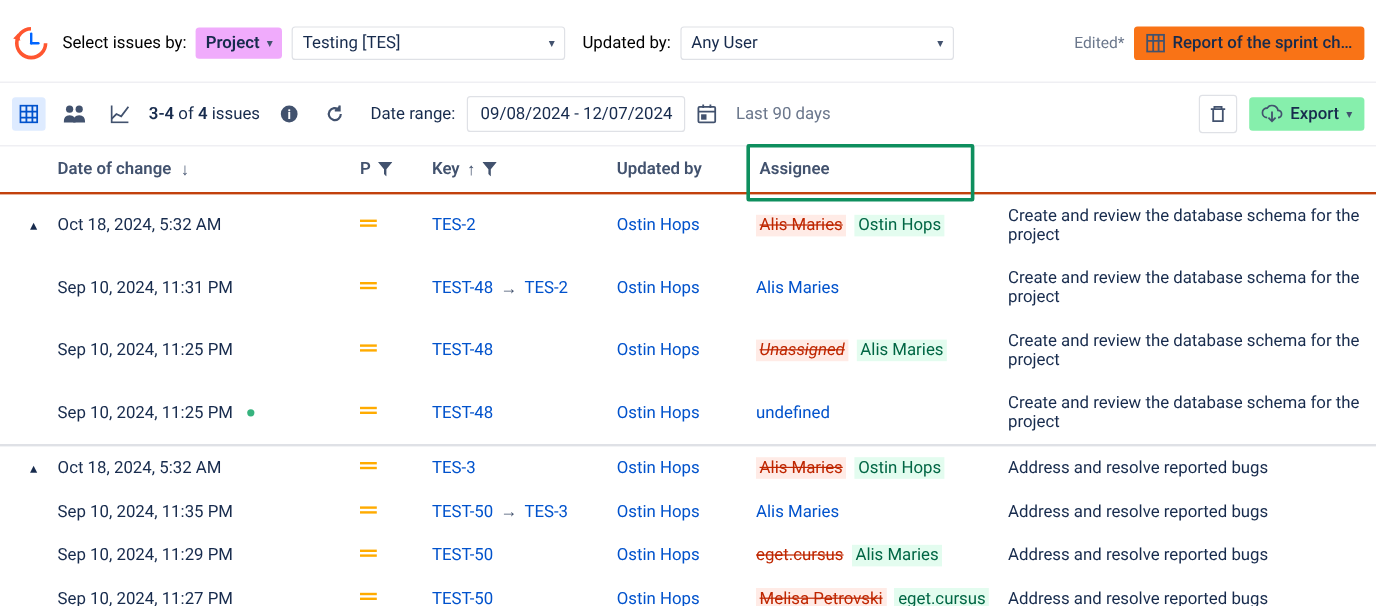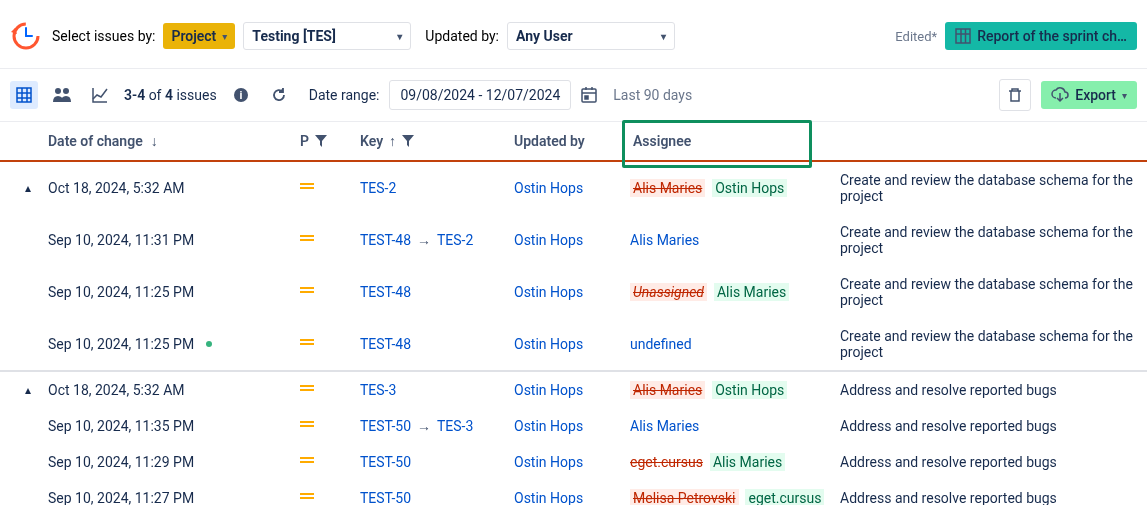--- a/index.html
+++ b/index.html
@@ -1,25 +1,25 @@
 <!DOCTYPE html>
 <html><head>
 <meta charset="utf-8">
 <style>
 * { box-sizing: border-box; margin: 0; padding: 0; }
 body { font-family: -apple-system, BlinkMacSystemFont, "Segoe UI", Roboto, sans-serif; font-size: 14px; color: #172B4D; background: #fff; width: 1147px; }
 .topbar { display: flex; align-items: center; padding: 18px 10px 14px 8px; gap: 8px; border-bottom: 1px solid #ebecf0; }
 .logo-wrap { width: 36px; height: 36px; display:flex; align-items:center; justify-content:center; }
 .sel-label { color:#000000; font-size:14px; }
-.dd { background:#eab308; border-radius:3px; padding:5px 8px; display:flex; align-items:center; gap:6px; color:#172B4D; cursor:pointer; }
+.dd { background:#f0abfc; border-radius:3px; padding:5px 8px; display:flex; align-items:center; gap:6px; color:#172B4D; cursor:pointer; }
 .dd-white { background:#fff; border:1px solid #dfe1e6; border-radius:3px; padding:5px 8px; width:200px; display:flex; align-items:center; justify-content:space-between; cursor:pointer; }
-.dd-white.wide { width:168px;font-weight:bold; }
+.dd-white.wide { width:228px; }
 .spacer { flex:1; }
 .edited { color:#6b778c; font-size:13px; }
-.report-pill { background:#14b8a6; border-radius:3px; padding:6px 10px; display:flex; align-items:center; gap:6px; font-size:14px; font-weight:500; cursor:pointer; }
+.report-pill { background:#f97316; border-radius:3px; padding:6px 10px; display:flex; align-items:center; gap:6px; font-size:14px; font-weight:500; cursor:pointer; }
 .toolbar { display:flex; align-items:center; padding:10px 10px; gap:10px; border-bottom: 1px solid #ebecf0; }
 .tb-btn { width:28px; height:28px; display:flex; align-items:center; justify-content:center; border-radius:3px; cursor:pointer; }
 .tb-btn.active { background:#deebff; color:#0052cc; }
 .count { font-size:14px; }
 .count b { font-weight:600; }
 .date-label { font-size:14px; }
 .date-box { border:1px solid #dfe1e6; border-radius:3px; padding:6px 10px; display:flex; align-items:center; gap:10px; }
 .hint { color:#6b778c; font-size:14px; }
 .keep-del { font-size:14px; display:flex; align-items:center; gap:6px; }
 .toggle { width:30px; height:16px; background:#42526e; border-radius:8px; position:relative; display:inline-flex; align-items:center; padding:2px; }

